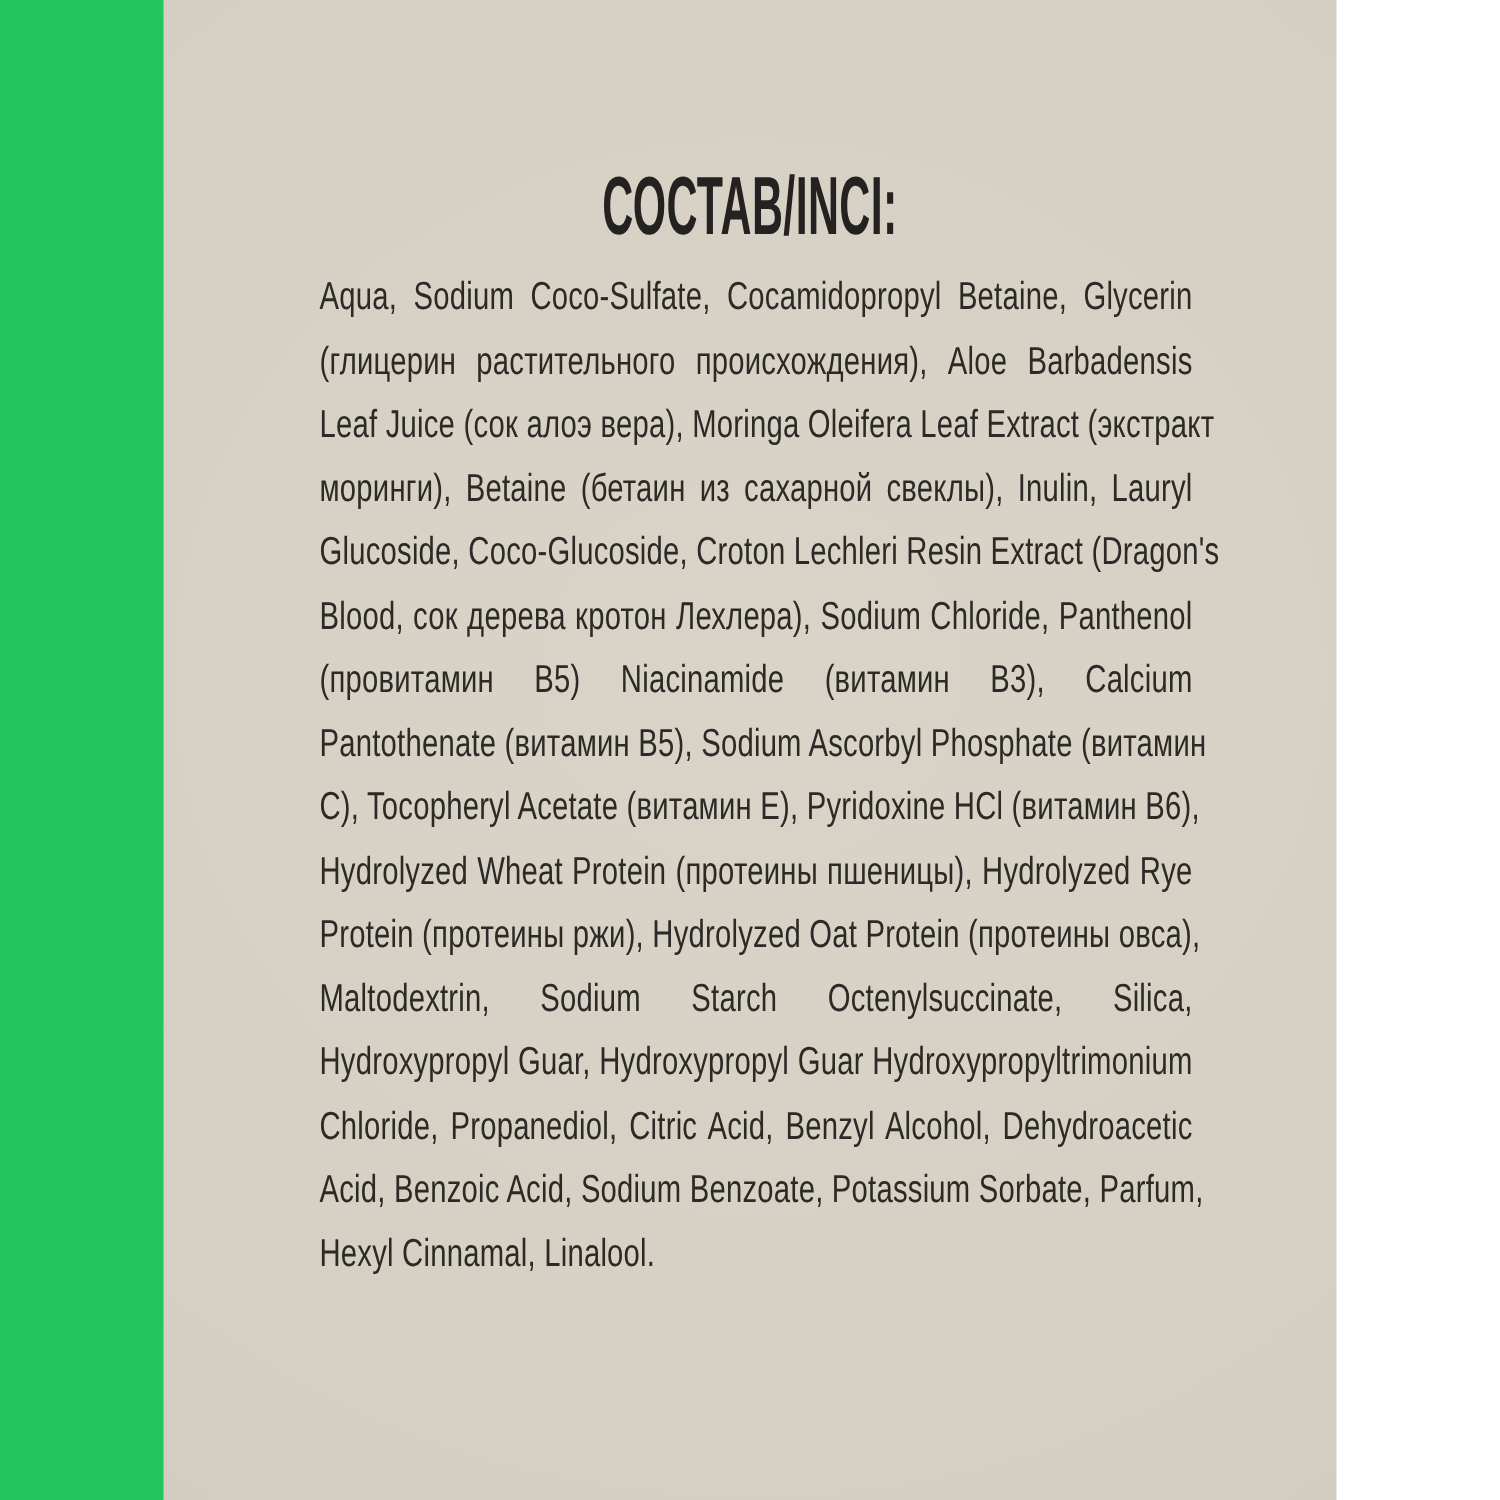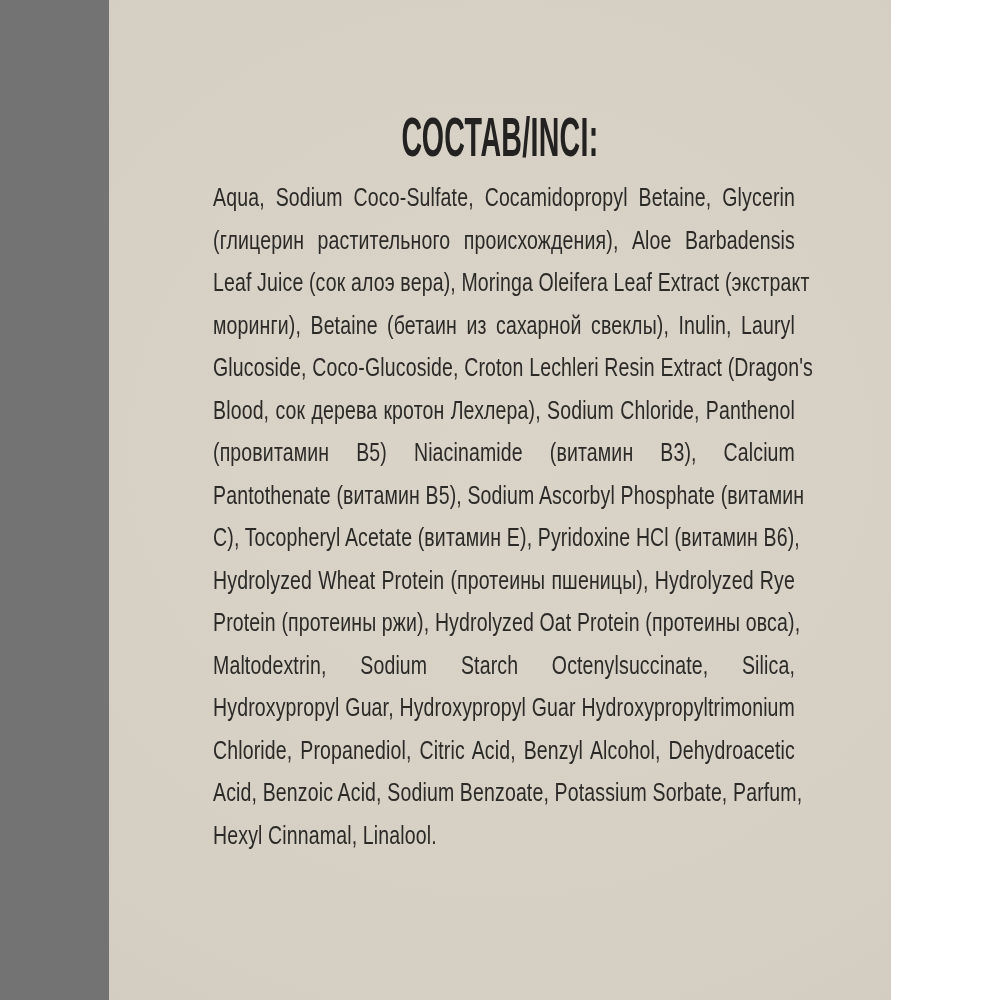--- a/index.html
+++ b/index.html
@@ -8,21 +8,21 @@
     width: 1000px;
     height: 1000px;
     background: #ffffff;
     font-family: "Liberation Sans", sans-serif;
     overflow: hidden;
   }
   .stage {
     position: relative;
     width: 816px;
     height: 1000px;
-    background: #737373;
+    background: #22c55e;
   }
   .label-panel {
     position: absolute;
     left: 109px;
     top: 0;
     width: 782px;
     height: 1000px;
     background: radial-gradient(ellipse 130% 95% at 50% 45%,
                 #d9d3c8 0%, #d5cfc4 55%, #cec8bc 100%);
   }

